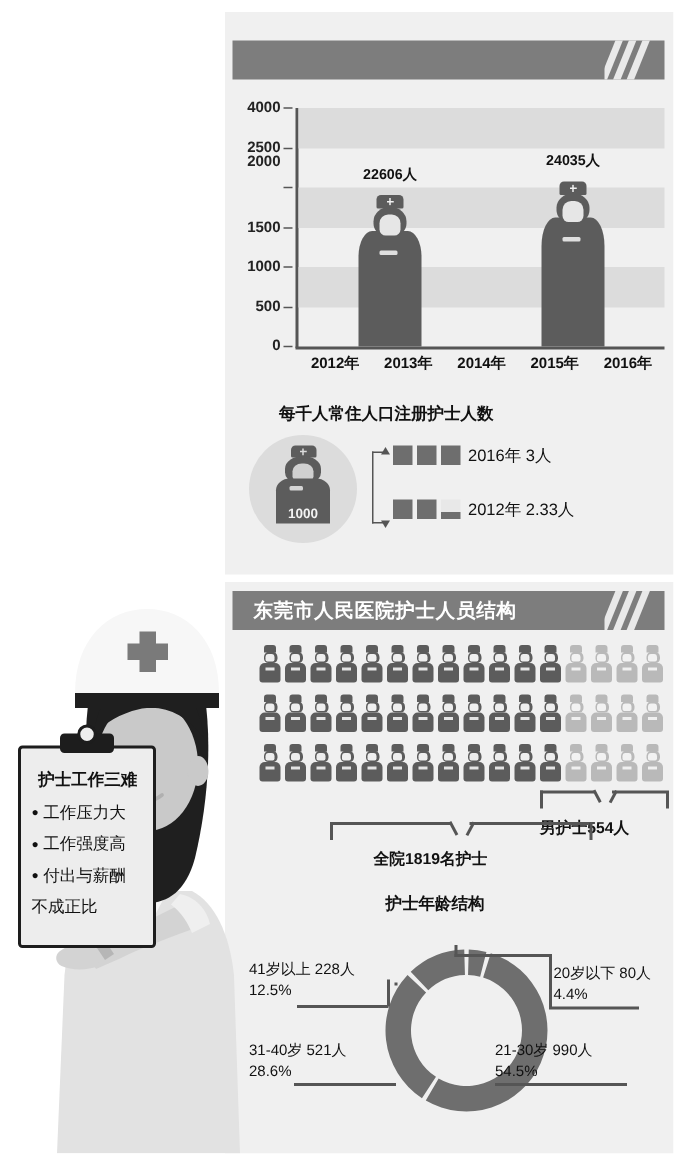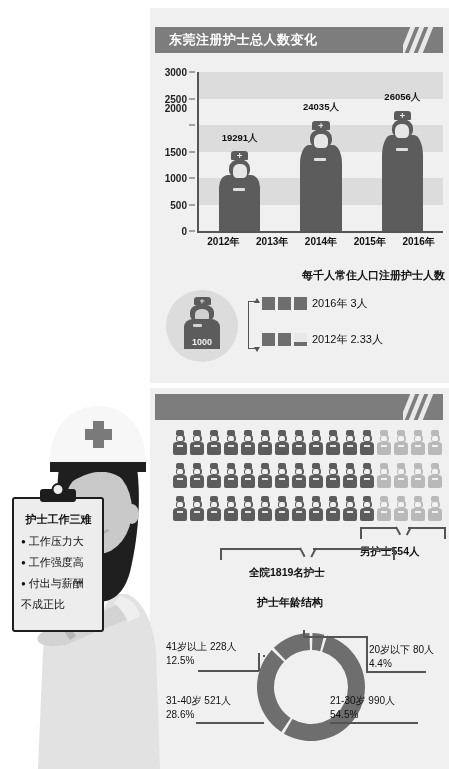--- a/index.html
+++ b/index.html
@@ -67,21 +67,21 @@
            position:relative;margin-top:-3px;z-index:1;}
   .fig-body:after{content:"";position:absolute;left:34%;top:13px;width:12px;height:3px;
            background:#dfdfdf;border-radius:1px;}
   .x-labels{position:absolute;left:46px;top:163px;width:244px;
            display:flex;justify-content:space-around;}
   .x-labels span{font-size:10px;color:#111;font-weight:bold;width:17%;
            text-align:center;white-space:nowrap;}
 
   
   #per1000{position:absolute;left:160px;top:268px;width:285px;height:105px;}
-  #per1000 .p-title{font-size:11px;color:#111;font-weight:bold;margin-left:26px;text-align:right;}
+  #per1000 .p-title{font-size:11px;color:#111;font-weight:bold;margin-left:26px;}
   .p-circle{position:absolute;left:6px;top:22px;width:72px;height:72px;
            border-radius:50%;background:#dcdcdc;display:flex;
            flex-direction:column;align-items:center;justify-content:flex-start;
            padding-top:7px;box-sizing:border-box;}
   .p-cap{width:17px;height:8px;background:#5c5c5c;border-radius:3px 3px 1px 1px;
            display:flex;align-items:center;justify-content:center;}
   .p-cap:after{content:"";width:5px;height:5px;background:#dcdcdc;
            -webkit-clip-path:polygon(40% 0,60% 0,60% 40%,100% 40%,100% 60%,60% 60%,60% 100%,40% 100%,40% 60%,0 60%,0 40%,40% 40%);
            clip-path:polygon(40% 0,60% 0,60% 40%,100% 40%,100% 60%,60% 60%,60% 100%,40% 100%,40% 60%,0 60%,0 40%,40% 40%);}
   .p-hair{width:24px;height:17px;background:#5c5c5c;border-radius:50% 50% 6px 6px;
@@ -173,31 +173,30 @@
   .lead{position:absolute;background:#555;}
 </style>
 </head>
 <body>
 
 <div class="panel" id="panel-top"></div>
 <div class="panel" id="panel-bottom"></div>
 <div id="panel-left-bottom"></div>
 
 <div class="ribbon" id="ribbon1">
-  <span class="rb-title">东莞注册护士总人数变化</span>
   <span class="rb-stripes">
     <i style="left:2px"></i>
       <i style="left:11px"></i>
       <i style="left:20px"></i>
   </span>
 </div>
 
 <div id="chart">
   <div class="y-axis">
-    <div class="y-tick" style="top:0px">3000</div>
+    <div class="y-tick" style="top:0px">4000</div>
     <div class="y-tickmark" style="top:0px"></div>
     <div class="y-tick" style="top:26.5px">2500</div>
     <div class="y-tickmark" style="top:26.5px"></div>
     <div class="y-tick" style="top:36px">2000</div>
     <div class="y-tickmark" style="top:53px"></div>
     <div class="y-tick" style="top:79.5px">1500</div>
     <div class="y-tickmark" style="top:79.5px"></div>
     <div class="y-tick" style="top:106px">1000</div>
     <div class="y-tickmark" style="top:106px"></div>
     <div class="y-tick" style="top:132.5px">500</div>
@@ -208,43 +207,35 @@
   <div class="axis-line-v"></div>
   <div class="axis-line-h"></div>
 
   <div class="plot">
     <div class="band" style="top:0px;height:27px"></div>
     <div class="band" style="top:53px;height:27px"></div>
     <div class="band" style="top:106px;height:27px"></div>
 
     <div class="bars">
       <div class="barcol">
-        <div class="barlabel" style="bottom:86px">19291人</div>
+        <div class="barlabel" style="bottom:108px">22606人</div>
         <div class="figure">
           <div class="fig-cap"></div>
             <div class="fig-hair"></div>
-          <div class="fig-body" style="height:56px"></div>
+          <div class="fig-body" style="height:77px"></div>
         </div>
       </div>
       <div class="barcol">
         <div class="barlabel" style="bottom:117px">24035人</div>
         <div class="figure">
           <div class="fig-cap"></div>
             <div class="fig-hair"></div>
           <div class="fig-body" style="height:86px"></div>
         </div>
       </div>
-      <div class="barcol">
-        <div class="barlabel" style="bottom:127px">26056人</div>
-        <div class="figure">
-          <div class="fig-cap"></div>
-            <div class="fig-hair"></div>
-          <div class="fig-body" style="height:96px"></div>
-        </div>
-      </div>
     </div>
   </div>
 
   <div class="x-labels">
     <span>2012年</span>
     <span>2013年</span>
     <span>2014年</span>
     <span>2015年</span>
     <span>2016年</span>
   </div>
@@ -276,20 +267,21 @@
       <span class="sq"></span>
       <span class="sq"></span>
       <span class="sq part"></span>
       <span class="p-year">2012年</span>
       <span class="p-val">2.33人</span>
     </div>
   </div>
 </div>
 
 <div class="ribbon" id="ribbon2">
+  <span class="rb-title">东莞市人民医院护士人员结构</span>
   <span class="rb-stripes">
     <i style="left:2px"></i>
       <i style="left:11px"></i>
       <i style="left:20px"></i>
   </span>
 </div>
 
 <svg id="nurse-illu" viewBox="0 0 215 381">
 
   <path d="M58 206 C 44 214 36 236 33 262 L28 381 L150 381 L146 262 C 143 234 133 214 118 206 Z" fill="#e2e2e2"></path>

